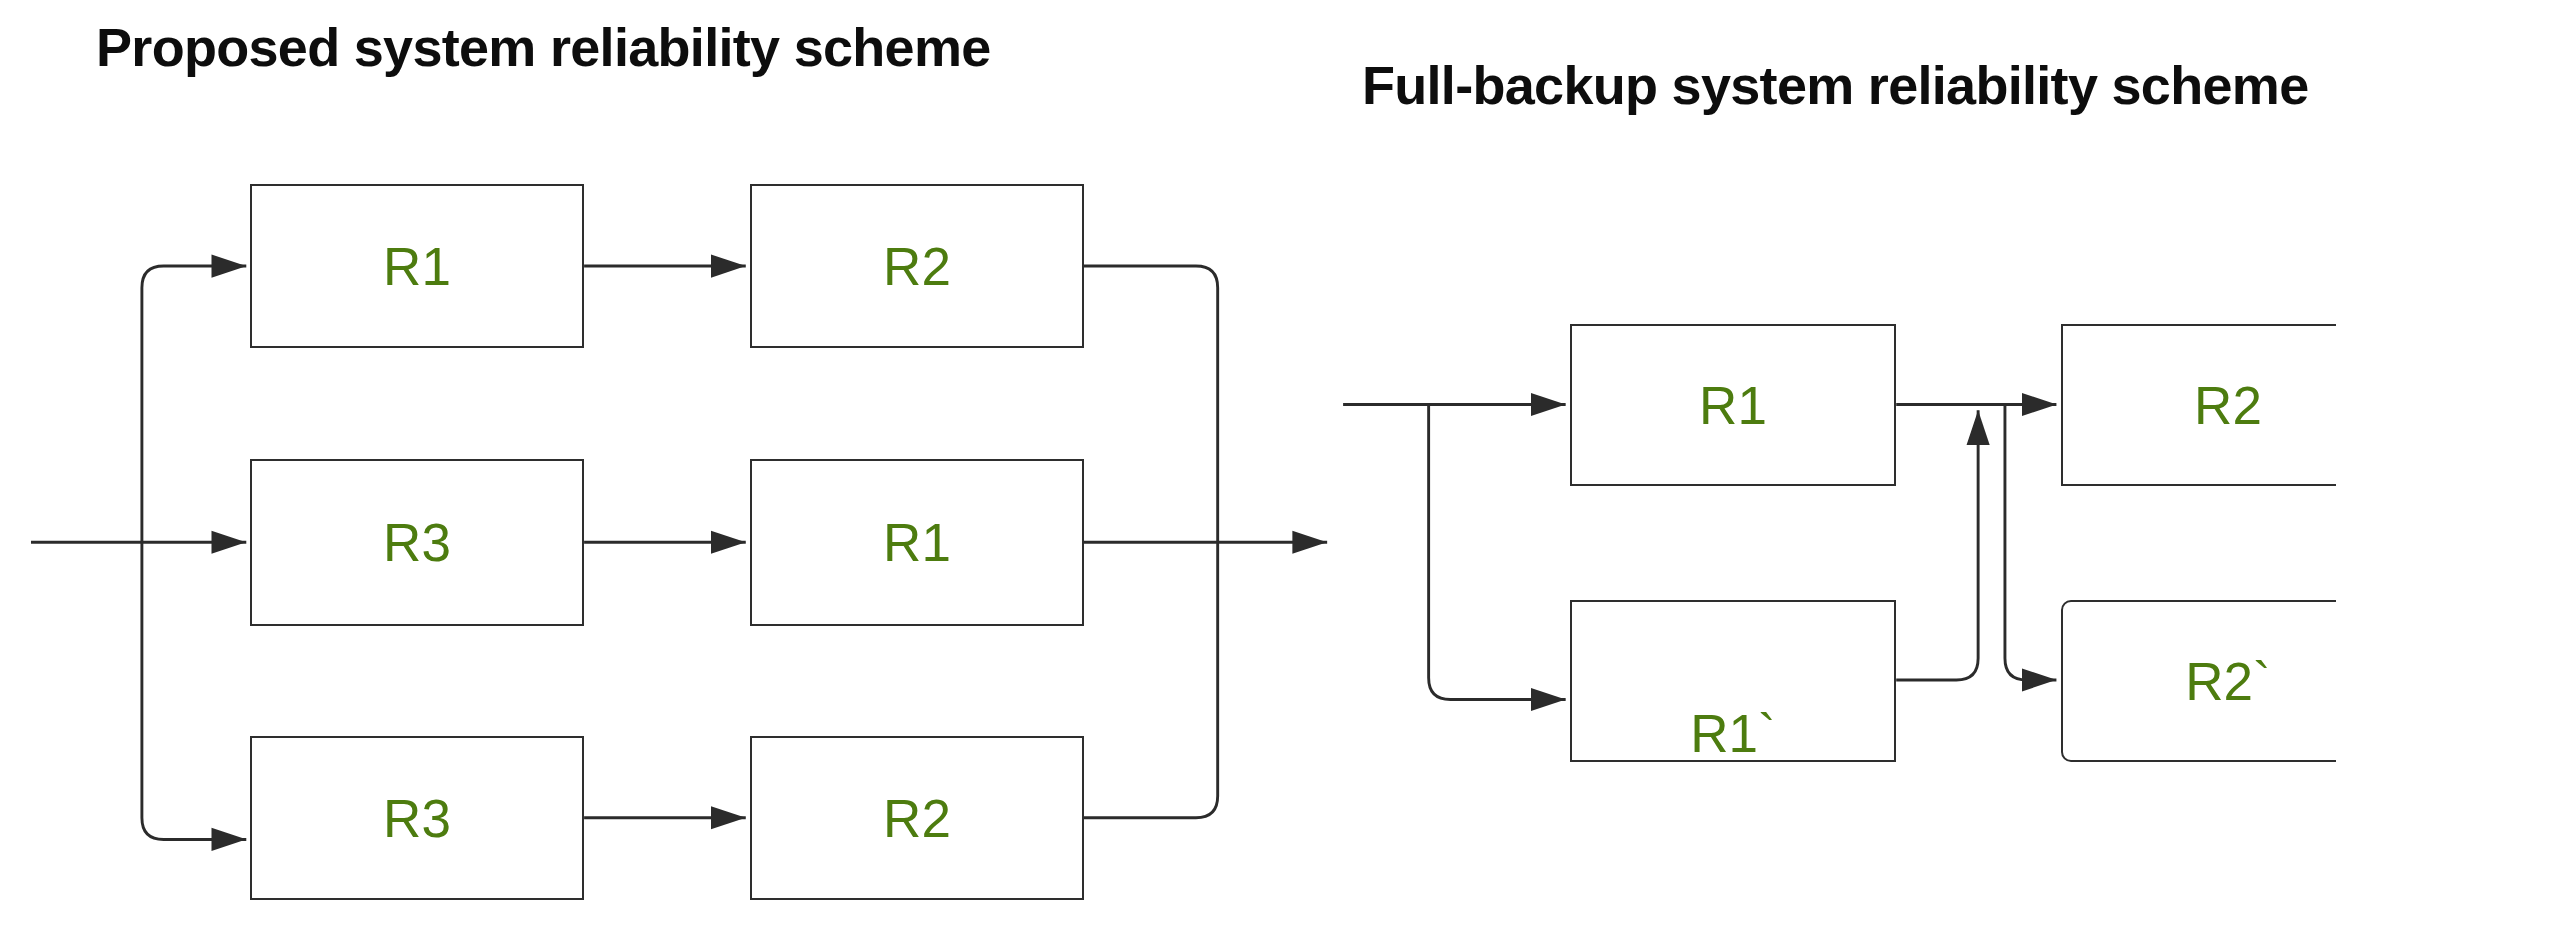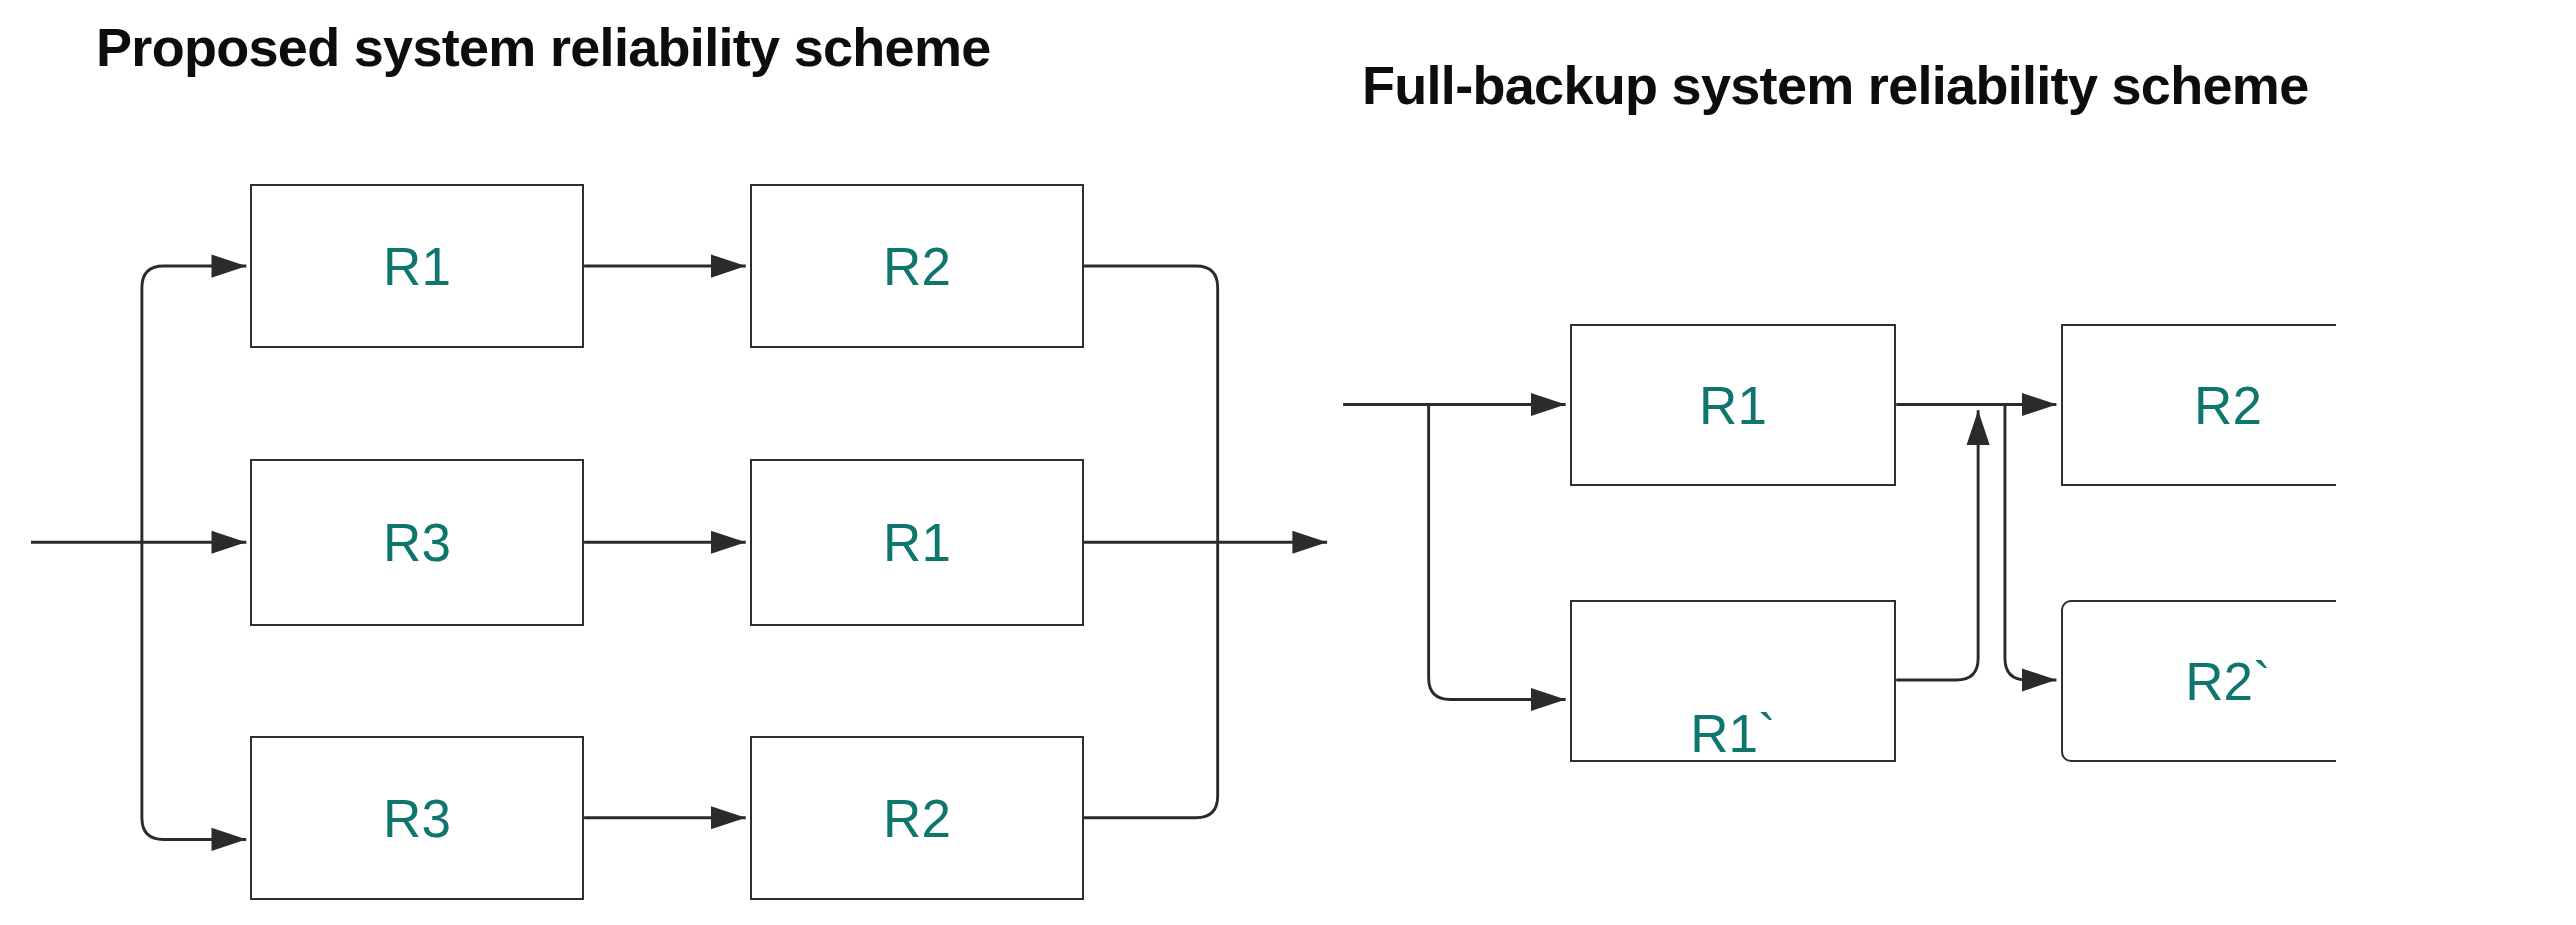--- a/index.html
+++ b/index.html
@@ -41,21 +41,21 @@
     position: absolute;
     box-sizing: border-box;
     border: 2.9px solid #2e2e2e;
     background: #ffffff;
     display: flex;
     align-items: center;
     justify-content: center;
   }
   .node-label {
     font-size: 53px;
-    color: #0f766e;
+    color: #4d7c0f;
     line-height: 1;
     white-space: nowrap;
   }
 
   
   #node-p-row1-r1 { left: 250px;  top: 184px;  width: 334px; height: 164px; }
   #node-p-row1-r2 { left: 750px; top: 184px;  width: 334px; height: 164px; }
   #node-p-row2-r3 { left: 250px;  top: 459px;  width: 334px; height: 167px; }
   #node-p-row2-r1 { left: 750px; top: 459px;  width: 334px; height: 167px; }
   #node-p-row3-r3 { left: 250px;  top: 736px; width: 334px; height: 164px; }

